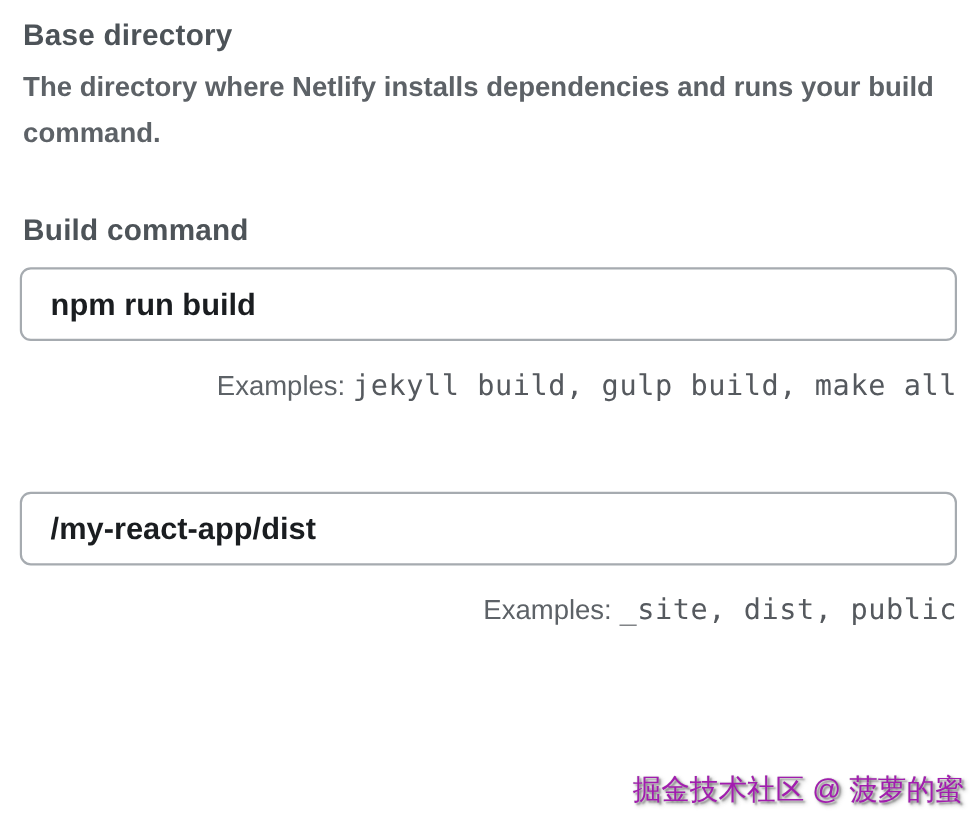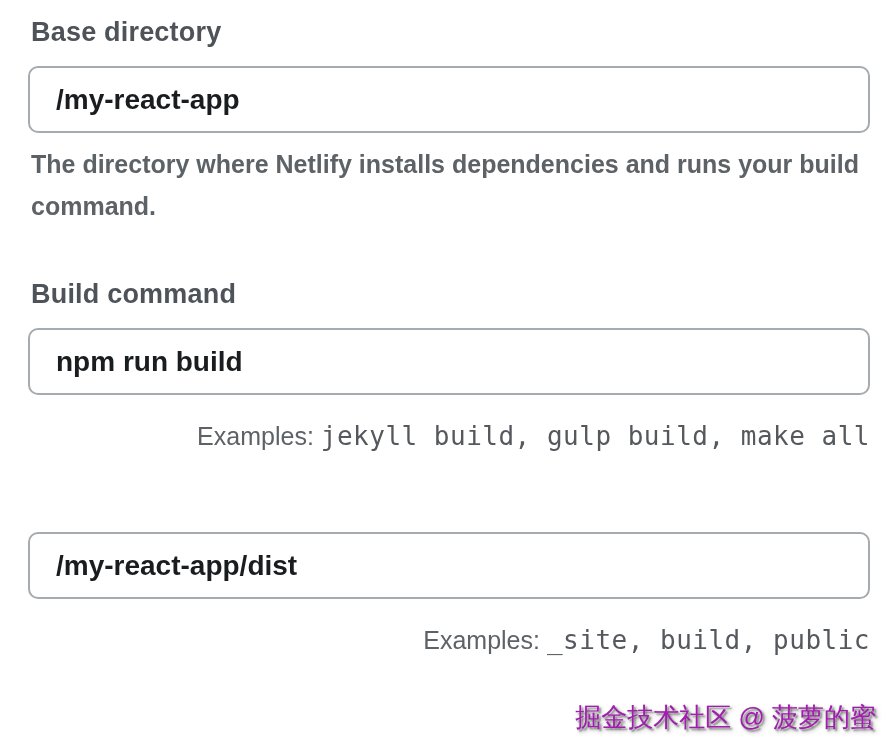--- a/index.html
+++ b/index.html
@@ -9,21 +9,21 @@
     width: 890px;
     height: 754px;
     overflow: hidden;
     font-family: "Liberation Sans", "DejaVu Sans", sans-serif;
   }
   .page {
     position: relative;
     box-sizing: border-box;
     width: 890px;
     height: 754px;
-    padding: 16px 20px 0 28px;
+    padding: 16px 20px 0 18px;
   }
   .field-label {
     display: block;
     margin-left: 3px;
     font-size: 27px;
     line-height: 32px;
     font-weight: 600;
     color: #4d5358;
     letter-spacing: 0.2px;
   }
@@ -79,36 +79,35 @@
     pointer-events: none;
   }
 </style>
 </head>
 <body>
 
 <div class="page">
 
   <div class="section">
     <label class="field-label">Base directory</label>
-    <input class="text-input" type="text" value="/my-react-app" style="">
     <div class="help-text">The directory where Netlify installs dependencies and runs your build command.</div>
   </div>
 
   <div class="section section-build">
     <label class="field-label">Build command</label>
     <input class="text-input" type="text" value="npm run build" style="">
     <div class="examples-line">
       <span>Examples:</span>
       <span class="examples-mono">jekyll build, gulp build, make all</span>
     </div>
   </div>
 
   <div class="section section-publish">
     <input class="text-input" type="text" value="/my-react-app/dist" style="">
     <div class="examples-line">
       <span>Examples:</span>
-      <span class="examples-mono">_site, build, public</span>
+      <span class="examples-mono">_site, dist, public</span>
     </div>
   </div>
 
   <div class="watermark">掘金技术社区 @ 菠萝的蜜</div>
 
 </div>
 
 </body></html>

